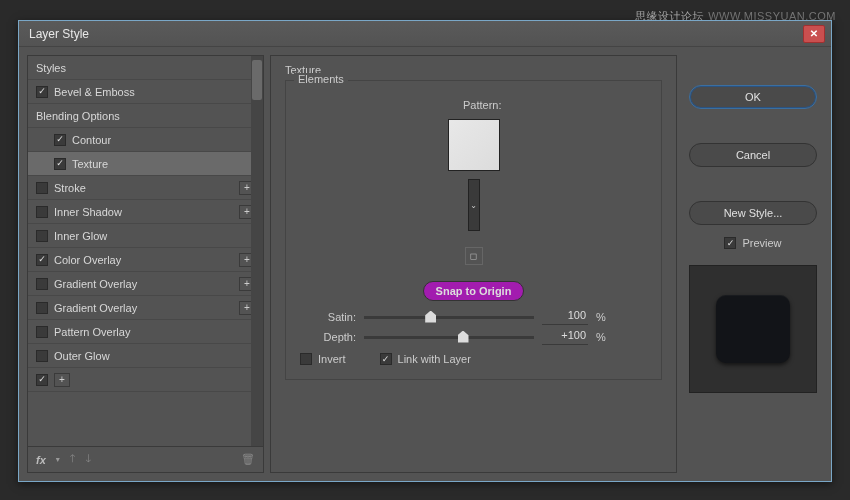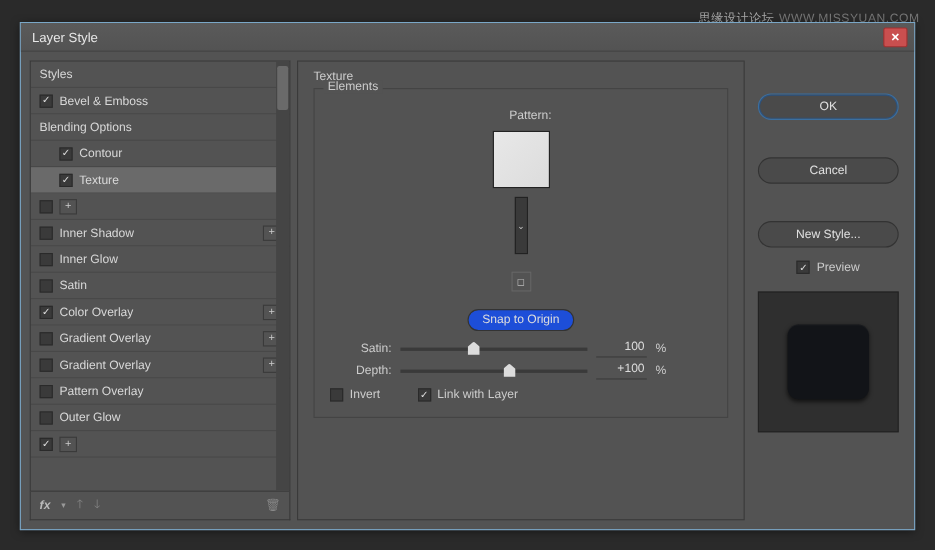--- a/index.html
+++ b/index.html
@@ -30,21 +30,21 @@
 .footer .trash{margin-left:auto;color:#888;}
 .main{flex:1;border:1px solid #3a3a3a;padding:8px 14px;background:#535353;}
 .group-label{color:#ccc;margin-bottom:2px;}
 .fieldset{border:1px solid #444;padding:18px 14px 14px;margin-top:4px;position:relative;}
 .fieldset .legend{position:absolute;top:-8px;left:8px;background:#535353;padding:0 4px;color:#ccc;}
 .prow{display:flex;align-items:center;gap:8px;margin-bottom:8px;flex-direction:column;}
 .plabel{width:56px;text-align:right;color:#ccc;}
 .pattern-swatch{width:52px;height:52px;background:linear-gradient(135deg,#e8e8e8,#dcdcdc);border:1px solid #222;}
 .pattern-dd{width:12px;height:52px;background:#3a3a3a;border:1px solid #222;display:flex;align-items:center;justify-content:center;color:#ccc;font-size:8px;}
 .snap-icon{width:18px;height:18px;border:1px solid #666;display:flex;align-items:center;justify-content:center;font-size:9px;color:#bbb;}
-.snap-btn{padding:3px 12px;border:1px solid #333;border-radius:10px;background:#1d4ed8;color:#ddd;}
+.snap-btn{padding:3px 12px;border:1px solid #333;border-radius:10px;background:#a21caf;color:#ddd;font-weight:bold;}
 .slider-row{display:flex;align-items:center;gap:8px;margin-top:4px;}
 .slider-track{width:170px;height:3px;background:#3a3a3a;position:relative;}
 .slider-thumb{position:absolute;top:-5px;width:11px;height:12px;background:#dcdcdc;clip-path:polygon(50% 0,100% 40%,100% 100%,0 100%,0 40%);}
 .valbox{width:46px;height:16px;border-bottom:1px solid #3a3a3a;text-align:right;padding-right:2px;color:#ddd;}
 .unit{color:#ccc;}
 .chkrow{display:flex;align-items:center;gap:6px;margin-top:8px;}
 .chkrow .chk{width:12px;height:12px;border:1px solid #2a2a2a;background:#3a3a3a;display:flex;align-items:center;justify-content:center;}
 .chkrow .chk.on::after{content:"✓";font-size:9px;color:#e0e0e0;}
 .rightcol{width:140px;display:flex;flex-direction:column;gap:6px;align-items:center;padding-top:2px;}
 .btn{width:128px;height:24px;border:1px solid #333;border-radius:12px;background:#4a4a4a;display:flex;align-items:center;justify-content:center;color:#e0e0e0;margin-top:28px;}
@@ -83,34 +83,31 @@
           <div class="row indent">
             <div class="chk on"></div>
             <div class="lbl">Contour</div>
           </div>
           <div class="row indent selected">
             <div class="chk on"></div>
             <div class="lbl">Texture</div>
           </div>
           <div class="row">
             <div class="chk"></div>
+            <div class="lbl">Stroke</div>
             <div class="add">+</div>
           </div>
           <div class="row">
             <div class="chk"></div>
             <div class="lbl">Inner Shadow</div>
             <div class="add">+</div>
           </div>
           <div class="row">
             <div class="chk"></div>
             <div class="lbl">Inner Glow</div>
-          </div>
-          <div class="row">
-            <div class="chk"></div>
-            <div class="lbl">Satin</div>
           </div>
           <div class="row">
             <div class="chk on"></div>
             <div class="lbl">Color Overlay</div>
             <div class="add">+</div>
           </div>
           <div class="row">
             <div class="chk"></div>
             <div class="lbl">Gradient Overlay</div>
             <div class="add">+</div>

